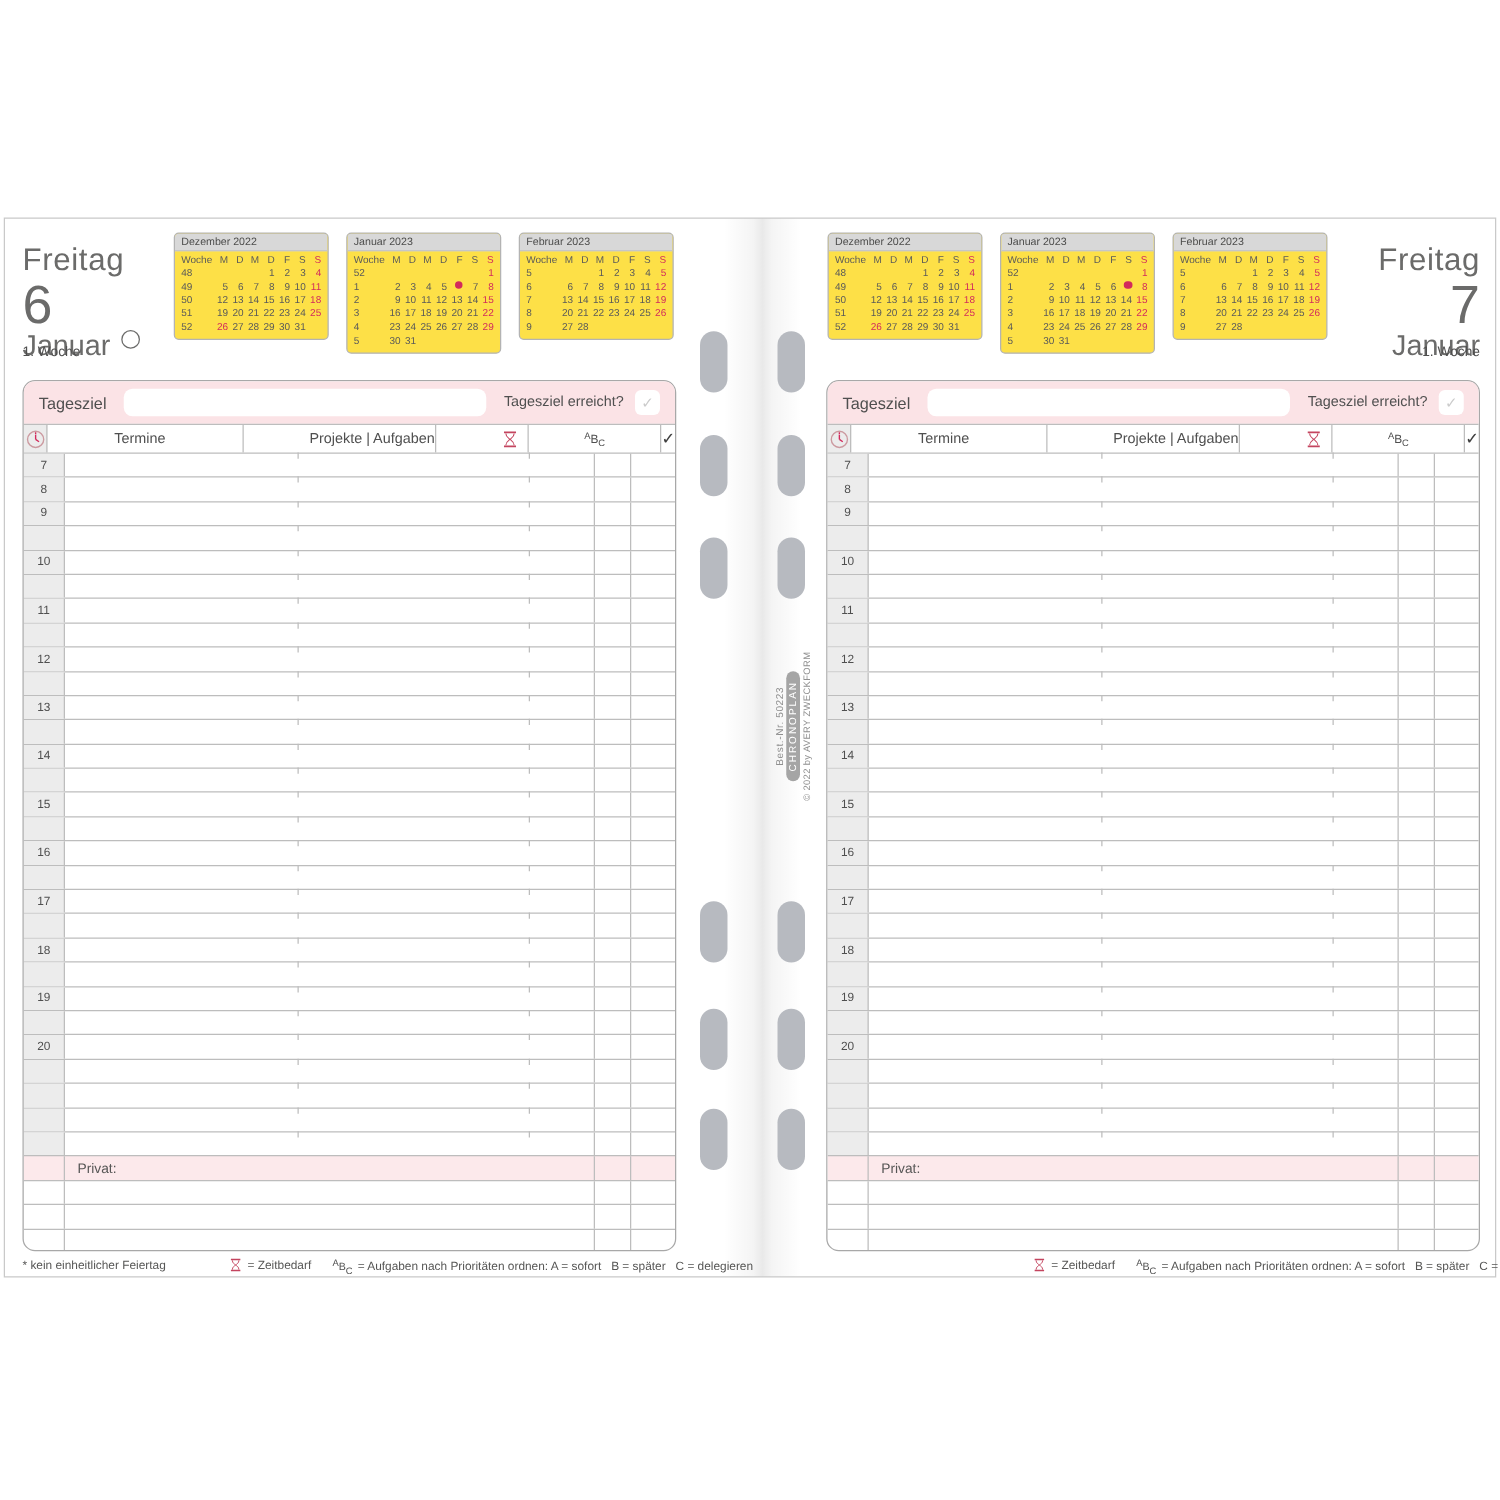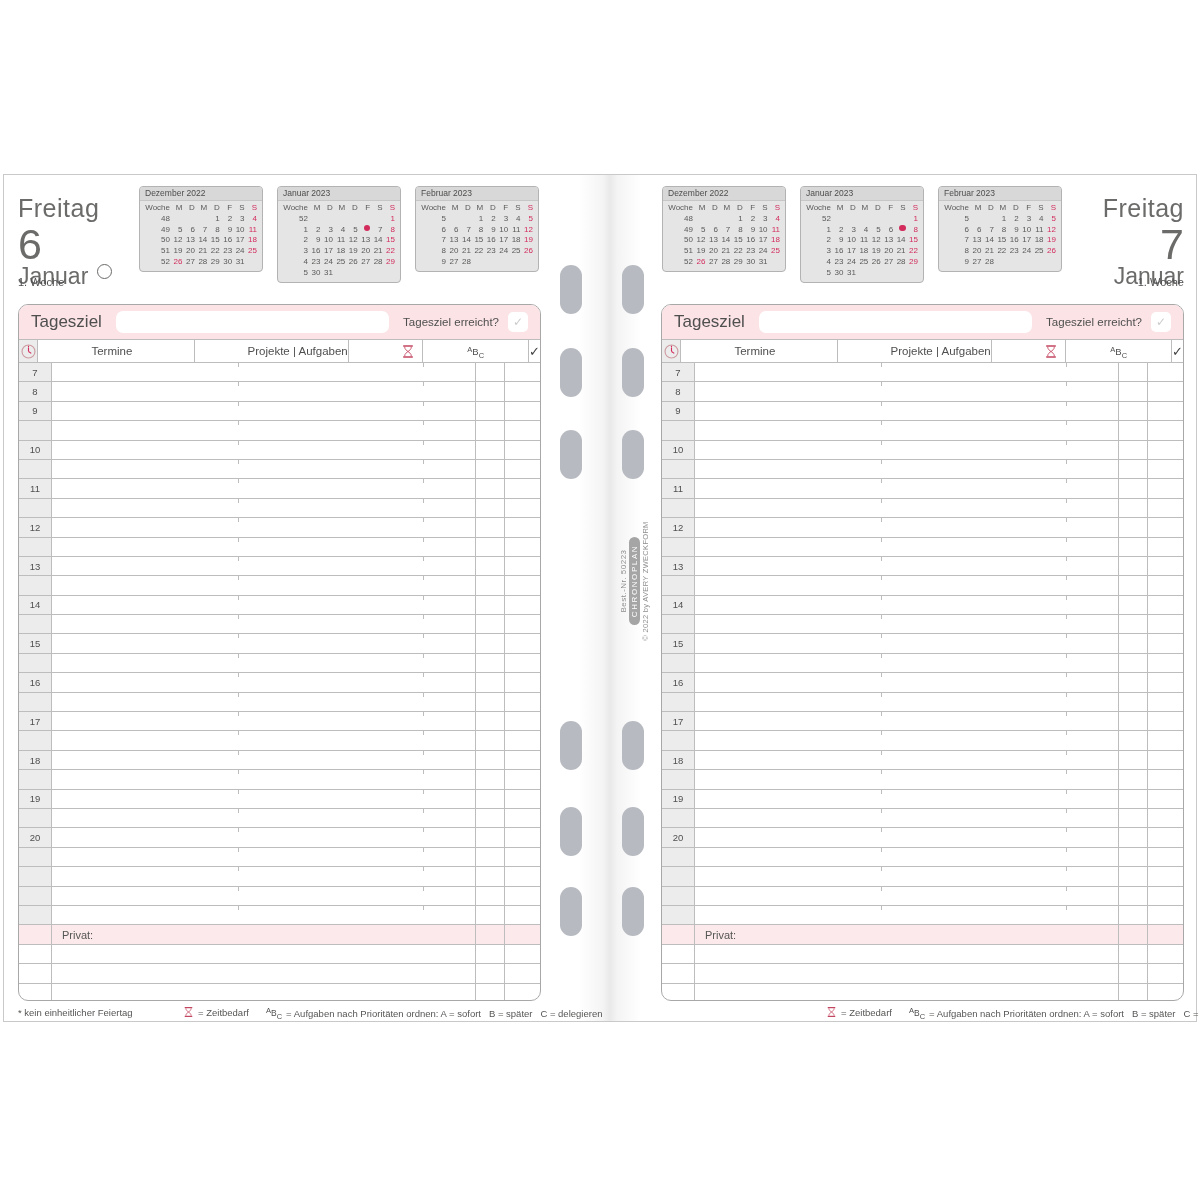--- a/index.html
+++ b/index.html
@@ -34,41 +34,41 @@
   .monthline{font-size:23px;line-height:24px;display:flex;gap:9px;}
   .page-right .monthline{justify-content:flex-end;}
   .moon{width:13px;height:13px;border:1.6px solid var(--subtext);border-radius:50%;display:inline-block;}
 
   .week-label{position:absolute;top:101px;font-size:11px;color:#4f4f4f;}
   .page-left .week-label{left:14px;}
   .page-right .week-label{right:14px;}
 
   
   .mini-cal{
-    position:absolute;top:11px;width:124px;background:#e5e5e5;
+    position:absolute;top:11px;width:124px;background:#fde047;
     border:1px solid #b3b3b3;border-radius:4px;box-sizing:border-box;
     font-size:8px;color:#5a5a59;overflow:hidden;
   }
   .cal-title{background:var(--calhead);height:13px;line-height:13px;padding-left:5px;font-size:8.5px;color:#4d4d4c;border-bottom:1px solid #c6c6c6;}
   .cal-grid{display:grid;grid-template-columns:25px repeat(7,1fr);padding:2px 5px 3px 5px;}
   .cal-cell{height:10.8px;line-height:10.8px;text-align:right;white-space:nowrap;}
-  .cal-week{text-align:right;}
+  .cal-week{text-align:left;}
   .cal-red{color:var(--accent);}
   .cal-dot{display:inline-block;width:6.5px;height:6.5px;border-radius:50%;background:var(--accent);margin-bottom:.5px;}
 
   
   .card{
     position:absolute;top:129px;width:523px;height:697px;box-sizing:border-box;
     border:1px solid var(--cardborder);border-radius:10px;overflow:hidden;background:#fff;
   }
   .page-left .card{left:14px;}
   .page-right .card{left:63px;}
 
   .goal-band{height:34px;background:var(--pink);display:flex;align-items:center;padding:0 12px;box-sizing:border-box;}
-  .goal-label{font-size:17px;color:#4f4f4f;}
+  .goal-label{font-size:13px;color:#4f4f4f;}
   .goal-input{flex:1;height:22px;background:#fff;border-radius:7px;margin:0 14px;}
   .goal-question{font-size:11.5px;color:#4f4f4f;white-space:nowrap;}
   .goal-check{width:20px;height:20px;background:#fff;border-radius:5px;margin-left:9px;
     display:flex;align-items:center;justify-content:center;color:#cbcbcb;font-size:12px;}
 
   .sched-head{display:flex;height:23px;box-sizing:border-box;border-top:1px solid var(--line);align-items:stretch;gap:44px;}
   .hcell{box-sizing:border-box;display:flex;align-items:center;}
   .h-hour{width:33px;background:var(--graybg);border-right:1px solid var(--line);justify-content:center;}
   .h-termine{width:187px;border-right:1px solid var(--line);padding-left:9px;font-size:11.5px;color:#4f4f4f;}
   .h-projekte{width:185px;border-right:1px solid var(--line);padding-left:9px;font-size:11.5px;color:#4f4f4f;}

